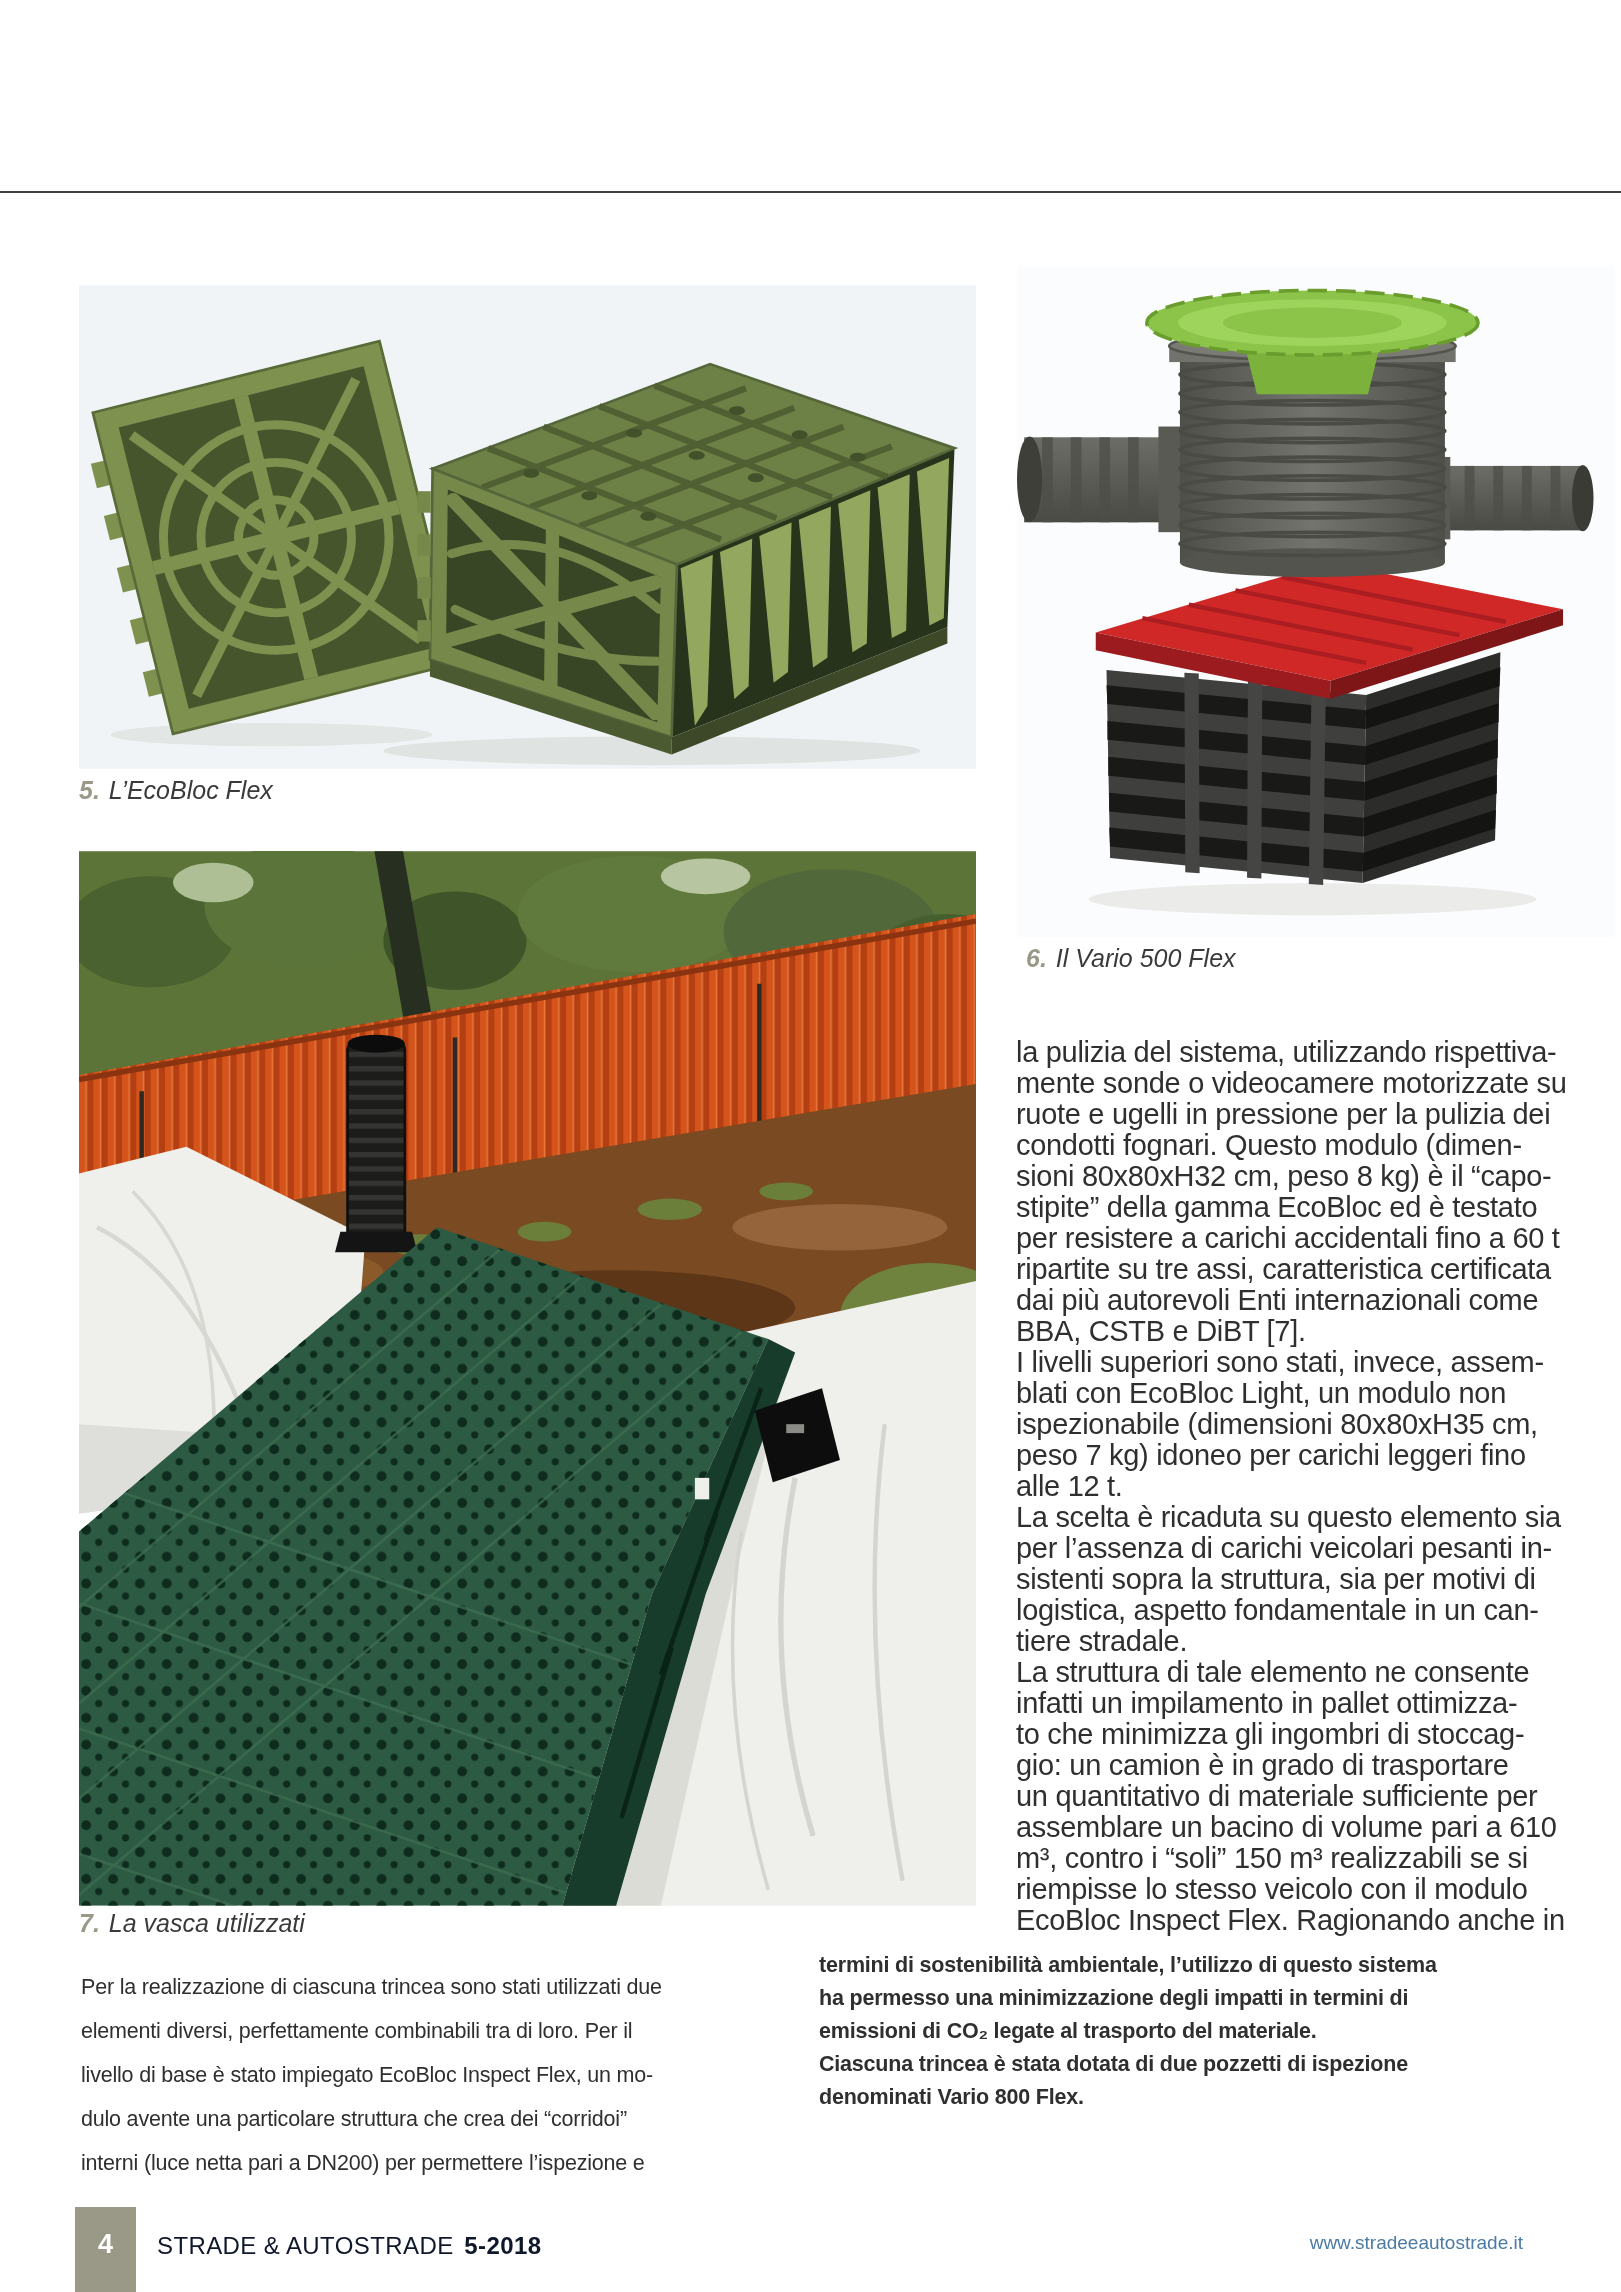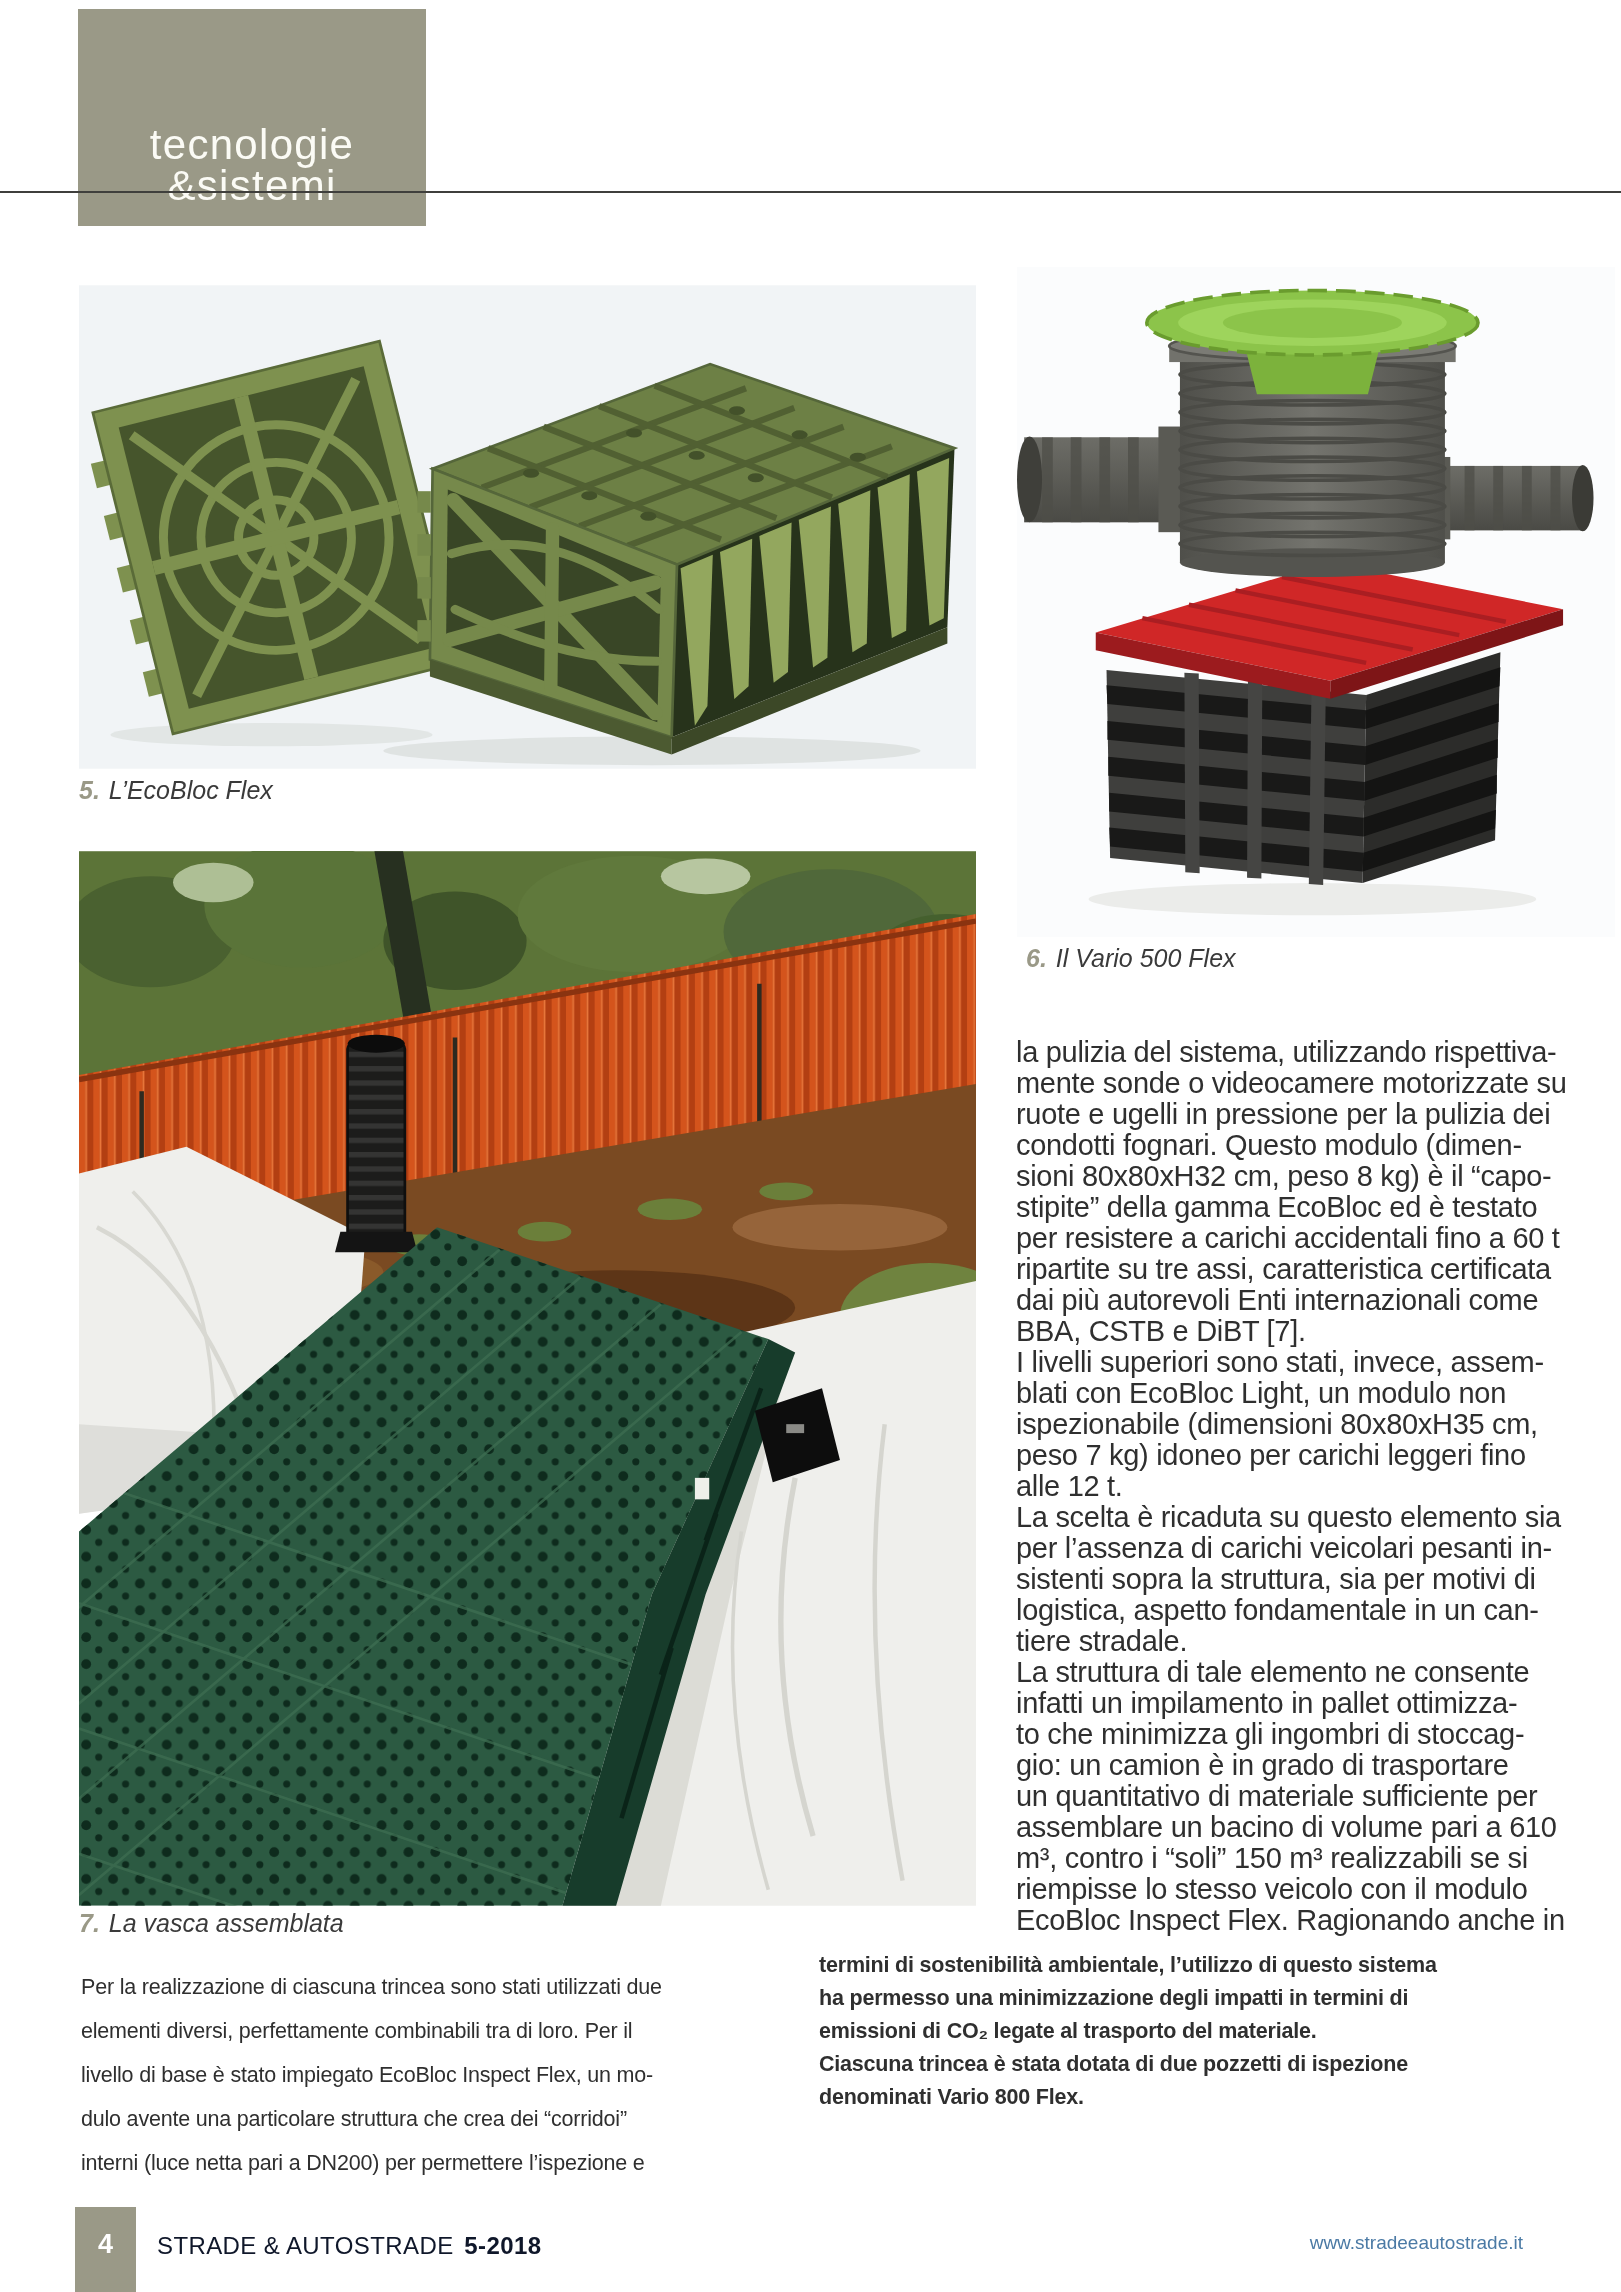--- a/index.html
+++ b/index.html
@@ -34,24 +34,20 @@
   .footer-line{position:absolute;left:157px;top:2232px;font-size:24px;color:#0f172a;letter-spacing:0.4px;}
   .footer-issue{font-weight:700;margin-left:10.7px;}
   .footer-site{position:absolute;right:99px;top:2232px;font-size:19px;color:var(--link-blue,#4b7aa5);
         text-decoration:none;cursor:pointer;}
 </style>
 </head>
 <body>
 
 <div class="page">
 
-  <div class="section-tab">
-    <div class="tab-line">tecnologie</div>
-    <div class="tab-line">&amp;sistemi</div>
-  </div>
   <div class="rule"></div>
 
   <figure class="figure fig5">
     <svg viewBox="0 0 1002 540">
       <rect width="1002" height="540" fill="#f1f4f6"></rect>
       <ellipse cx="640" cy="520" rx="300" ry="16" fill="#dfe3e2"></ellipse>
       <ellipse cx="215" cy="502" rx="180" ry="13" fill="#e2e6e5"></ellipse>
 
       <g transform="rotate(-14 230 300)">
         <rect x="44" y="150" width="16" height="28" fill="var(--ecobloc-green,#7e914f)"></rect>
@@ -338,21 +334,21 @@
         </g>
         <rect x="688" y="700" width="16" height="24" fill="#eef0ea"></rect>
       </g>
 
       <g>
         <polygon points="755,625 830,600 850,680 775,705" fill="#0d0d0d"></polygon>
         <rect x="790" y="640" width="20" height="10" fill="#8a8a86"></rect>
       </g>
     </svg>
   </figure>
-  <div class="caption cap7"><span class="cap-num">7.</span><span>La vasca assemblata</span></div>
+  <div class="caption cap7"><span class="cap-num">7.</span><span>La vasca utilizzati</span></div>
 
   <div class="bodytext col-right">la pulizia del sistema, utilizzando rispettiva-
 mente sonde o videocamere motorizzate su
 ruote e ugelli in pressione per la pulizia dei
 condotti fognari. Questo modulo (dimen-
 sioni 80x80xH32 cm, peso 8 kg) è il “capo-
 stipite” della gamma EcoBloc ed è testato
 per resistere a carichi accidentali fino a 60 t
 ripartite su tre assi, caratteristica certificata
 dai più autorevoli Enti internazionali come

